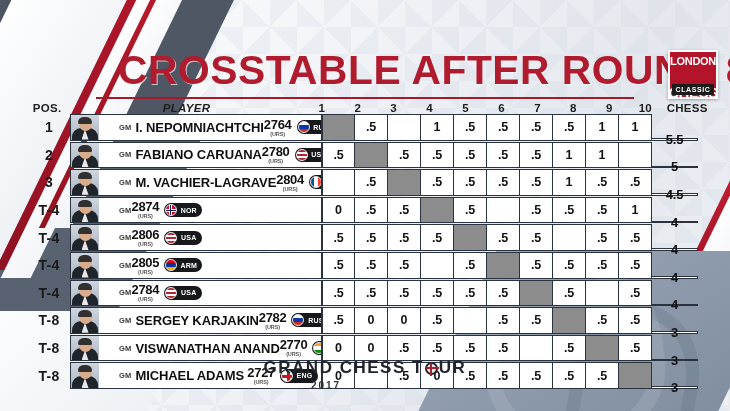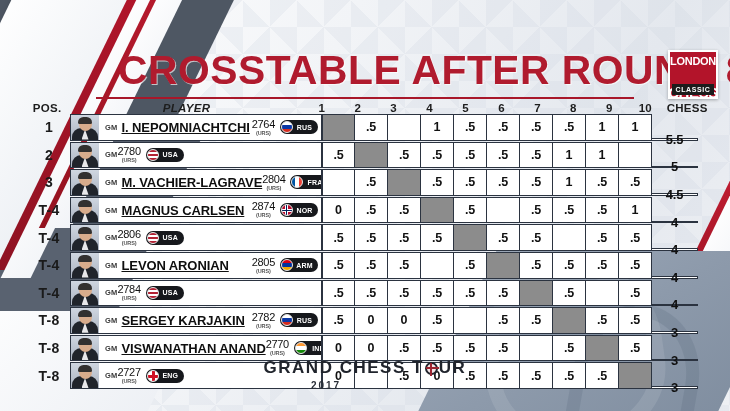--- a/index.html
+++ b/index.html
@@ -155,33 +155,33 @@
   }
   .photo .body {
     position:absolute; left:50%; bottom:0; width:26px; height:12px; margin-left:-13px;
     border-radius:9px 9px 0 0; background:#20242b;
   }
   .photo .shirt {
     position:absolute; left:50%; bottom:0; width:7px; height:10px; margin-left:-3.5px;
     background:#e8e8ea; clip-path:polygon(50% 0,100% 100%,0 100%);
   }
   .gm {
-    font-size:7.5px; font-weight:bold; color:#3a3a3a; margin-left:6px;
+    font-size:7.5px; font-weight:bold; color:#3a3a3a; margin-left:20px;
     letter-spacing:.2px;
   }
   .pname {
     font-family:"Liberation Sans Narrow","Liberation Sans",sans-serif;
     font-size:13px; font-weight:bold; color:#0f0f0f; letter-spacing:-.1px;
-    margin-left:4px; white-space:nowrap; flex:1;text-decoration:underline;
+    margin-left:4px; white-space:nowrap; flex:1;
   }
   .ratewrap {
     display:flex; flex-direction:column; align-items:center; line-height:1;
     margin-right:2px;
   }
-  .rate { font-size:11px; font-weight:normal; color:#111; letter-spacing:-.3px; }
+  .rate { font-size:13px; font-weight:bold; color:#111; letter-spacing:-.3px; }
   .rsub { font-size:5.5px; font-weight:bold; color:#555; letter-spacing:-.1px; margin-top:1px; }
   .flag {
     width:38px; height:14px; border-radius:7px; background:#16181c;
     display:flex; align-items:center; margin-right:3px; margin-left:3px;
     flex:0 0 38px;
   }
   .flag .disc {
     width:12px; height:12px; border-radius:50%; margin-left:1px; flex:0 0 12px;
     border:1px solid #e9e9e9; overflow:hidden; position:relative;
   }
@@ -317,20 +317,21 @@
       <div class="row">
         <div class="pos">2</div>
         <div class="pcell">
           <div class="photo">
             <span class="body"></span>
             <span class="shirt"></span>
             <span class="head"></span>
             <span class="hair"></span>
           </div>
           <span class="gm">GM</span>
+          <span class="pname">FABIANO CARUANA</span>
           <span class="ratewrap">
             <span class="rate">2780</span>
             <span class="rsub">(URS)</span>
           </span>
           <span class="flag">
             <span class="disc" style="background:repeating-linear-gradient(180deg,#b22234 0 2px,#fff 2px 4px)"></span>
             <span class="code">USA</span>
           </span>
         </div>
         <div class="cell first">.5</div>
@@ -380,21 +381,20 @@
       <div class="row">
         <div class="pos">T-4</div>
         <div class="pcell">
           <div class="photo">
             <span class="body"></span>
             <span class="shirt"></span>
             <span class="head"></span>
             <span class="hair"></span>
           </div>
           <span class="gm">GM</span>
-          <span class="pname">MAGNUS CARLSEN</span>
           <span class="ratewrap">
             <span class="rate">2874</span>
             <span class="rsub">(URS)</span>
           </span>
           <span class="flag">
             <span class="disc" style="background:linear-gradient(0deg,#ba0c2f,#ba0c2f)">
               <span style="position:absolute;left:3px;top:0;width:2.5px;height:100%;background:#fff"></span>
               <span style="position:absolute;top:4px;left:0;height:2.5px;width:100%;background:#fff"></span>
               <span style="position:absolute;left:3.7px;top:0;width:1.2px;height:100%;background:#00205b"></span>
               <span style="position:absolute;top:4.7px;left:0;height:1.2px;width:100%;background:#00205b"></span>
@@ -448,21 +448,20 @@
       <div class="row">
         <div class="pos">T-4</div>
         <div class="pcell">
           <div class="photo">
             <span class="body"></span>
             <span class="shirt"></span>
             <span class="head"></span>
             <span class="hair"></span>
           </div>
           <span class="gm">GM</span>
-          <span class="pname">LEVON ARONIAN</span>
           <span class="ratewrap">
             <span class="rate">2805</span>
             <span class="rsub">(URS)</span>
           </span>
           <span class="flag">
             <span class="disc" style="background:linear-gradient(180deg,#d90012 0 33%,#0033a0 33% 66%,#f2a800 66% 100%)"></span>
             <span class="code">ARM</span>
           </span>
         </div>
         <div class="cell first">.5</div>
@@ -575,20 +574,21 @@
       <div class="row">
         <div class="pos">T-8</div>
         <div class="pcell">
           <div class="photo">
             <span class="body"></span>
             <span class="shirt"></span>
             <span class="head"></span>
             <span class="hair"></span>
           </div>
           <span class="gm">GM</span>
+          <span class="pname">MICHAEL ADAMS</span>
           <span class="ratewrap">
             <span class="rate">2727</span>
             <span class="rsub">(URS)</span>
           </span>
           <span class="flag">
             <span class="disc" style="background:linear-gradient(0deg,#fff,#fff)">
               <span style="position:absolute;left:4.5px;top:0;width:3px;height:100%;background:#ce1124"></span>
               <span style="position:absolute;top:4.5px;left:0;height:3px;width:100%;background:#ce1124"></span>
             </span>
             <span class="code">ENG</span>

